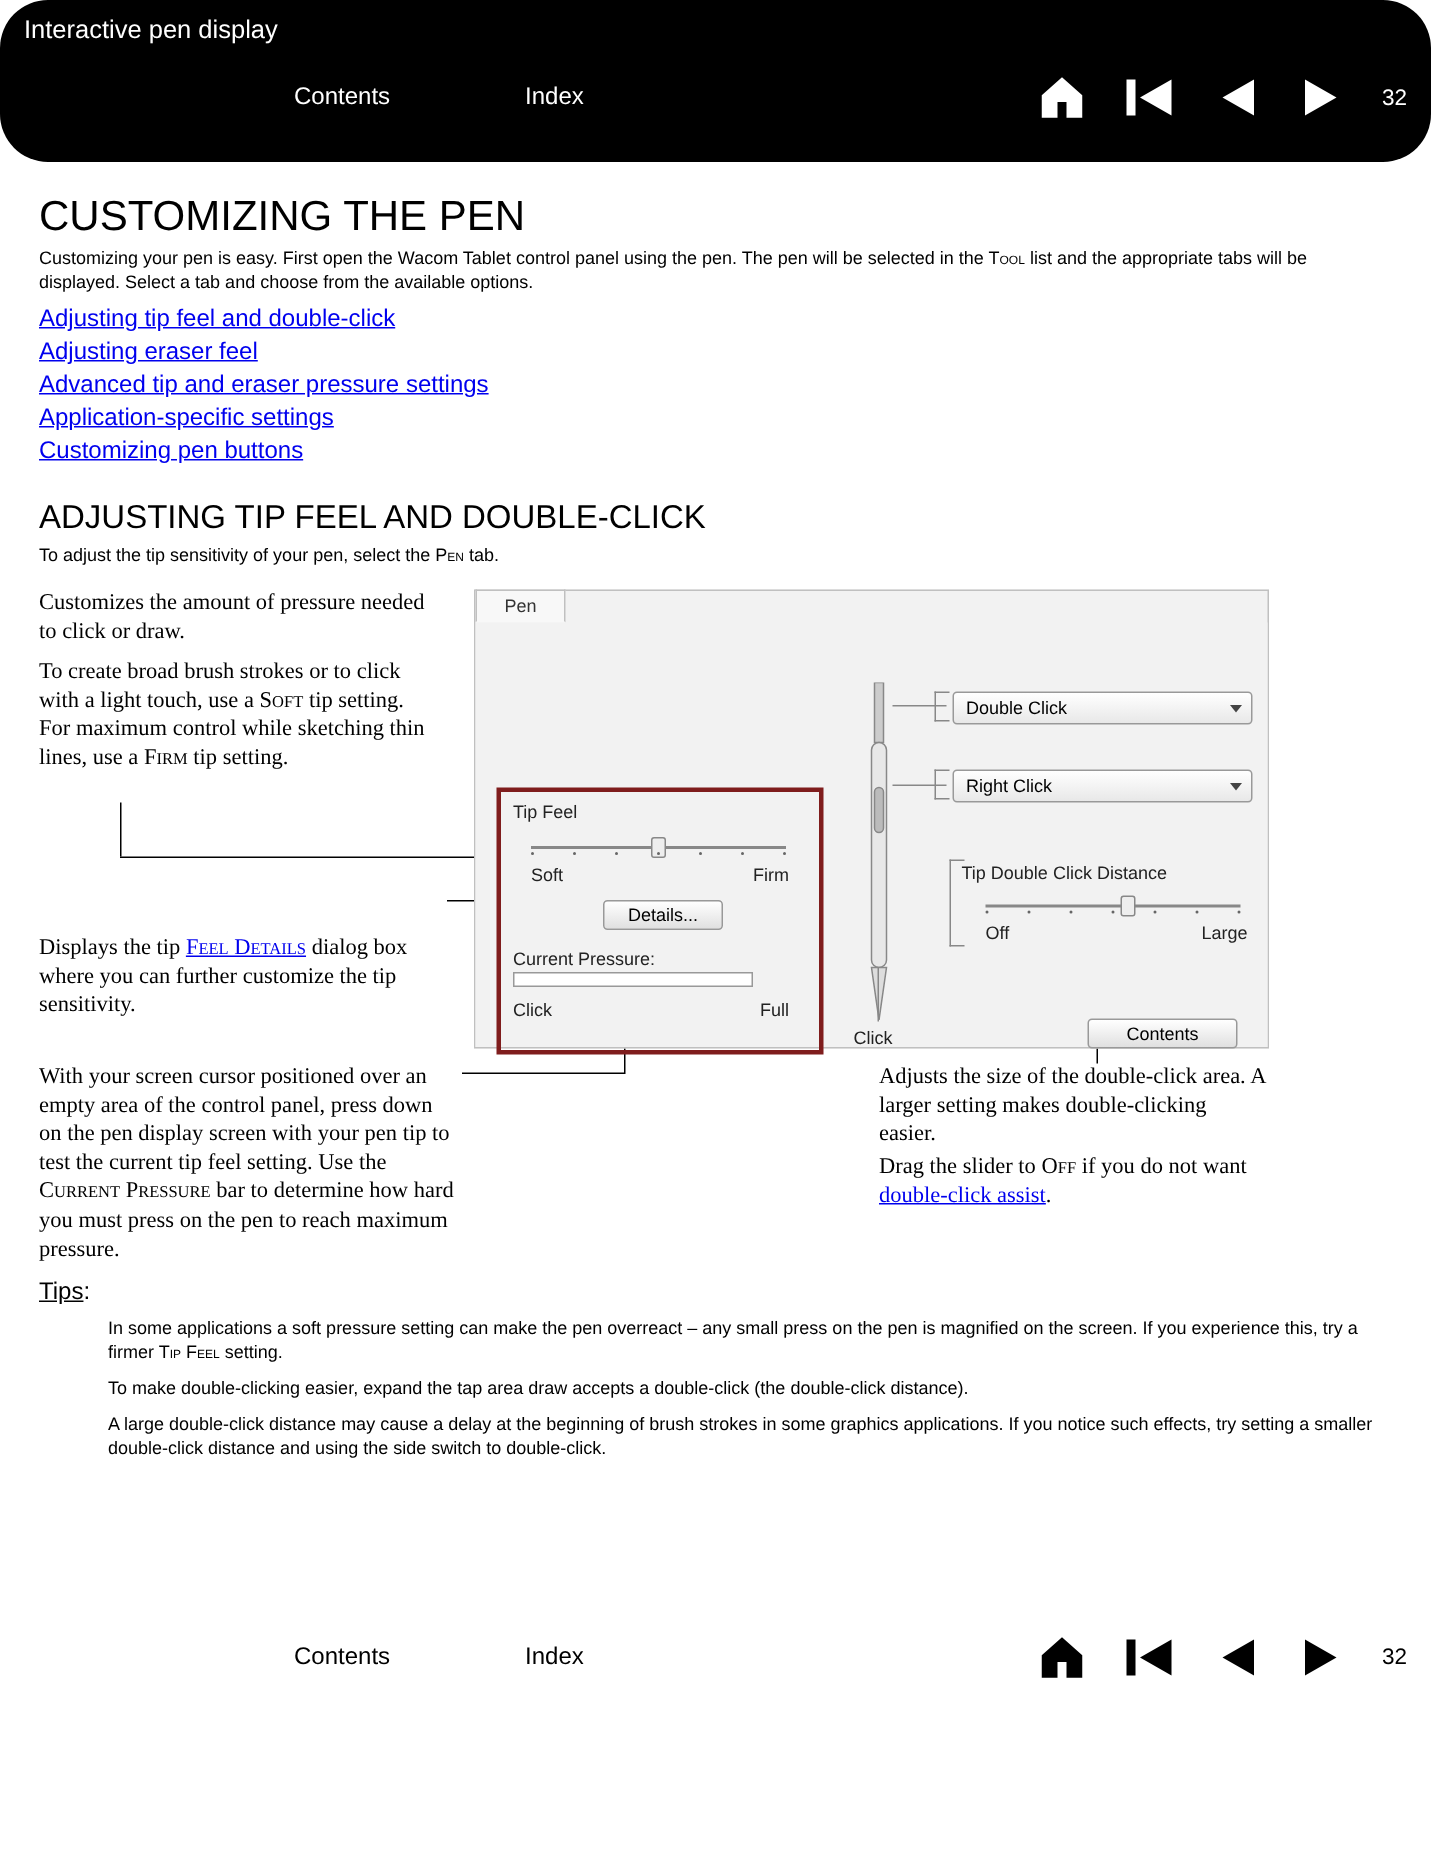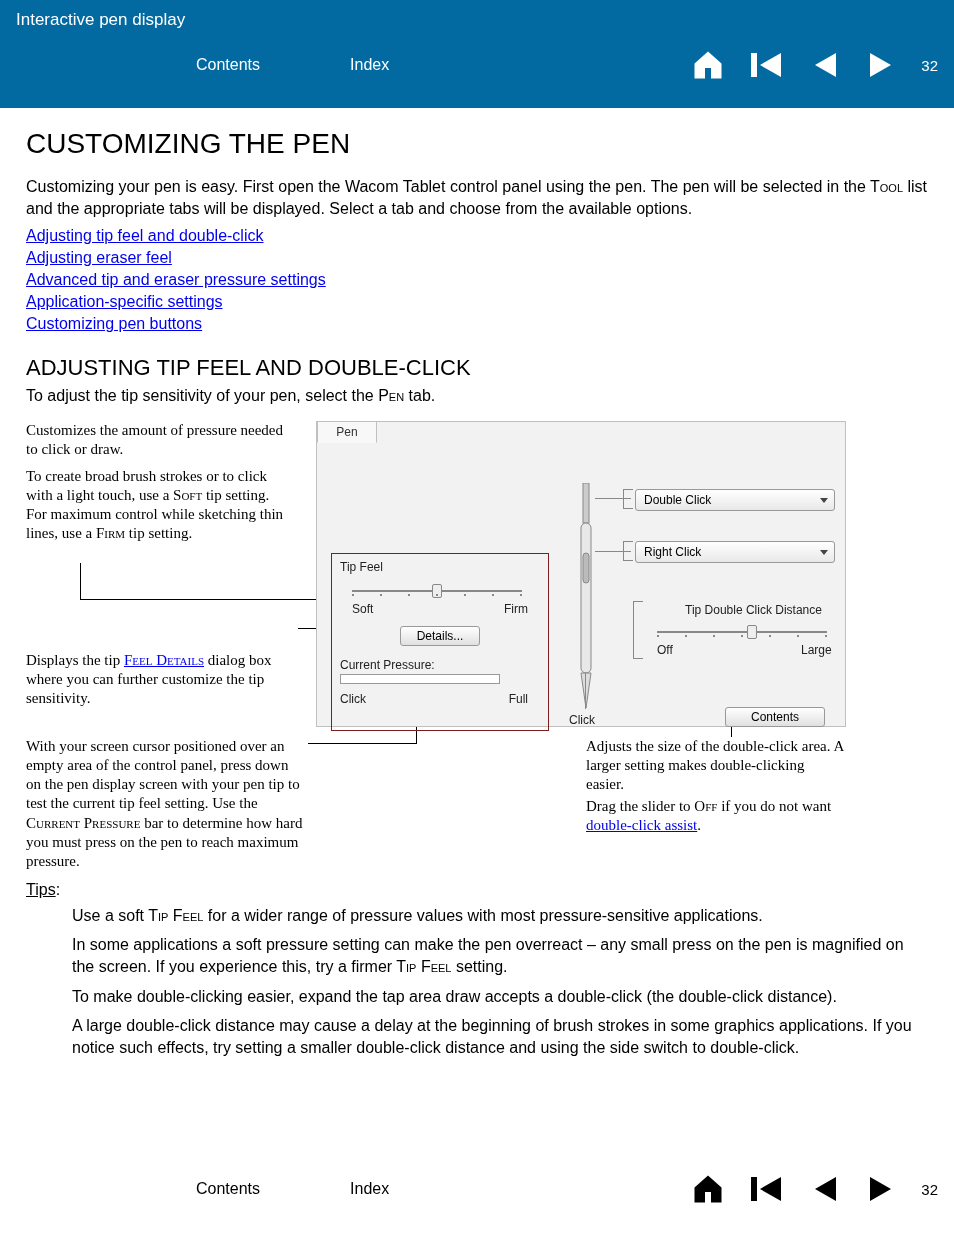--- a/index.html
+++ b/index.html
@@ -1,40 +1,40 @@
 <!DOCTYPE html>
 <html><head>
 <meta charset="utf-8">
 <style>
   * { margin:0; padding:0; box-sizing:border-box; }
   body { font-family: Arial, Helvetica, sans-serif; width:954px; background:#fff; color:#000; }
-  .topbar { background:#0369a1; color:#fff; padding:10px 16px 22px 16px; }
+  .topbar { background:#000000; color:#fff; padding:10px 16px 22px 16px;border-radius:32px; }
   .topbar-title { font-size:17px; font-weight:400; margin-bottom:14px; }
   .navrow { display:flex; align-items:center; gap:0; }
   .navlink { color:#fff; font-size:16px; margin-right:90px; cursor:pointer; }
   .navlink.first { margin-left:180px; }
   .spacer { flex:1; }
   .iconbtn { width:42px; height:42px; margin:0 8px; display:flex; align-items:center; justify-content:center; cursor:pointer; }
   .pagenum { color:#fff; font-size:15px; margin-left:10px; }
   .bottombar { display:flex; align-items:center; padding:10px 16px; }
   .bottombar .navlink { color:#000; }
   .bottombar .pagenum { color:#000; }
   .content { padding:20px 26px 0 26px; }
-  h1 { font-size:28px; font-weight:400; margin-bottom:16px; }
+  h1 { font-size:28px; font-weight:400; margin-bottom:4px; }
   h2 { font-size:22px; font-weight:400; margin-top:22px; margin-bottom:4px; }
-  p { font-size:16px; line-height:1.35; margin-bottom:6px; }
+  p { font-size:12px; line-height:1.35; margin-bottom:6px; }
   .links { margin-top:8px; }
   .links a { display:block; color:#0000EE; text-decoration:underline; font-size:16px; margin-bottom:4px; }
   .sc { font-variant:small-caps; }
   .diagram-area { position:relative; margin-top:14px; height:450px; font-size:15px; }
   .note { position:absolute; font-size:15px; line-height:1.28;font-family:Liberation Serif, serif; }
   .panel { position:absolute; left:290px; top:0; width:530px; height:306px; border:1px solid #c0c0c0; background:#f2f2f2; }
   .tab { position:absolute; left:0; top:-1px; width:60px; height:22px; background:#f8f8f8; border:1px solid #c0c0c0; border-bottom:1px solid #f8f8f8; font-size:12px; display:flex; align-items:center; justify-content:center; color:#333; }
   .panel-inner { position:absolute; top:21px; left:0; right:0; bottom:0; background:#f2f2f2; }
-  .subbox { position:absolute; left:14px; top:110px; width:218px; height:178px; border:1px solid #7f1d1d; }
+  .subbox { position:absolute; left:14px; top:110px; width:218px; height:178px; border:3px solid #7f1d1d; }
   .lbl { font-size:12px; color:#222; position:absolute; }
   .slider { position:absolute; height:4px; }
   .slider .track { position:absolute; top:10px; left:0; right:0; height:2px; background:#888; }
   .slider .thumb { position:absolute; top:4px; width:10px; height:14px; background:#eee; border:1px solid #888; border-radius:2px; }
   .ticks { position:absolute; top:14px; left:0; right:0; display:flex; justify-content:space-between; font-size:10px; color:#666; }
   .ticks span { display:block; width:2px; height:2px; background:#666; border-radius:50%; }
   .btn { position:absolute; background:linear-gradient(#fff,#e0e0e0); border:1px solid #999; border-radius:3px; font-size:12px; display:flex; align-items:center; justify-content:center; cursor:pointer; }
   .dropdown { position:absolute; background:linear-gradient(#fff,#e8e8e8); border:1px solid #999; border-radius:3px; font-size:12px; padding:3px 22px 3px 8px; cursor:pointer; }
   .dropdown::after { content:""; position:absolute; right:6px; top:8px; border-left:4px solid transparent; border-right:4px solid transparent; border-top:5px solid #444; }
   .pressbar { position:absolute; border:1px solid #999; background:#fff; }
@@ -162,21 +162,21 @@
         </div>
         <div class="lbl" style="left:252px; top:270px;">Click</div>
 
         <div style="position:absolute; left:278px; top:55px; width:36px; height:1px; background:#888;"></div>
         <div style="position:absolute; left:278px; top:108px; width:36px; height:1px; background:#888;"></div>
         <div style="position:absolute; left:268px; top:230px; width:1px; height:36px; background:#888;"></div>
 
         <div class="dropdown" style="left:318px; top:46px; width:200px;">Double Click</div>
         <div class="dropdown" style="left:318px; top:98px; width:200px;">Right Click</div>
 
-        <div class="lbl" style="left:324px; top:160px;margin-left:44px;">Tip Double Click Distance</div>
+        <div class="lbl" style="left:324px; top:160px;">Tip Double Click Distance</div>
         <div class="slider" style="left:340px; top:178px; width:170px;">
           <div class="track"></div>
           <div class="thumb" style="left:90px;"></div>
           <div class="ticks">
               <span></span>
               <span></span>
               <span></span>
               <span></span>
               <span></span>
               <span></span>
@@ -191,23 +191,20 @@
         <div style="position:absolute; left:306px; top:46px; width:10px; height:20px; border-left:1px solid #888; border-top:1px solid #888; border-bottom:1px solid #888;"></div>
         <div style="position:absolute; left:306px; top:98px; width:10px; height:20px; border-left:1px solid #888; border-top:1px solid #888; border-bottom:1px solid #888;"></div>
         <div style="position:absolute; left:316px; top:158px; width:10px; height:58px; border-left:1px solid #888; border-top:1px solid #888; border-bottom:1px solid #888;"></div>
       </div>
     </div>
   </div>
 
   <div class="tips-block">
     <span class="tips-label">Tips</span><span>:</span>
     <div class="tips-list">
-      <p>
-        <span>Use a soft T</span><span class="sc">ip</span><span> F</span><span class="sc">eel</span><span> for a wider range of pressure values with most pressure-sensitive applications.</span>
-      </p>
       <p>
         <span>In some applications a soft pressure setting can make the pen overreact – any small press on the pen is magnified on the screen.  If you experience this, try a firmer T</span><span class="sc">ip</span><span> F</span><span class="sc">eel</span><span> setting.</span>
       </p>
       <p>To make double-clicking easier, expand the tap area draw accepts a double-click (the double-click distance).</p>
       <p>A large double-click distance may cause a delay at the beginning of brush strokes in some graphics applications.  If you notice such effects, try setting a smaller double-click distance and using the side switch to double-click.</p>
     </div>
   </div>
 </div>
 
 <div class="bottombar" style="margin-top:100px;">

